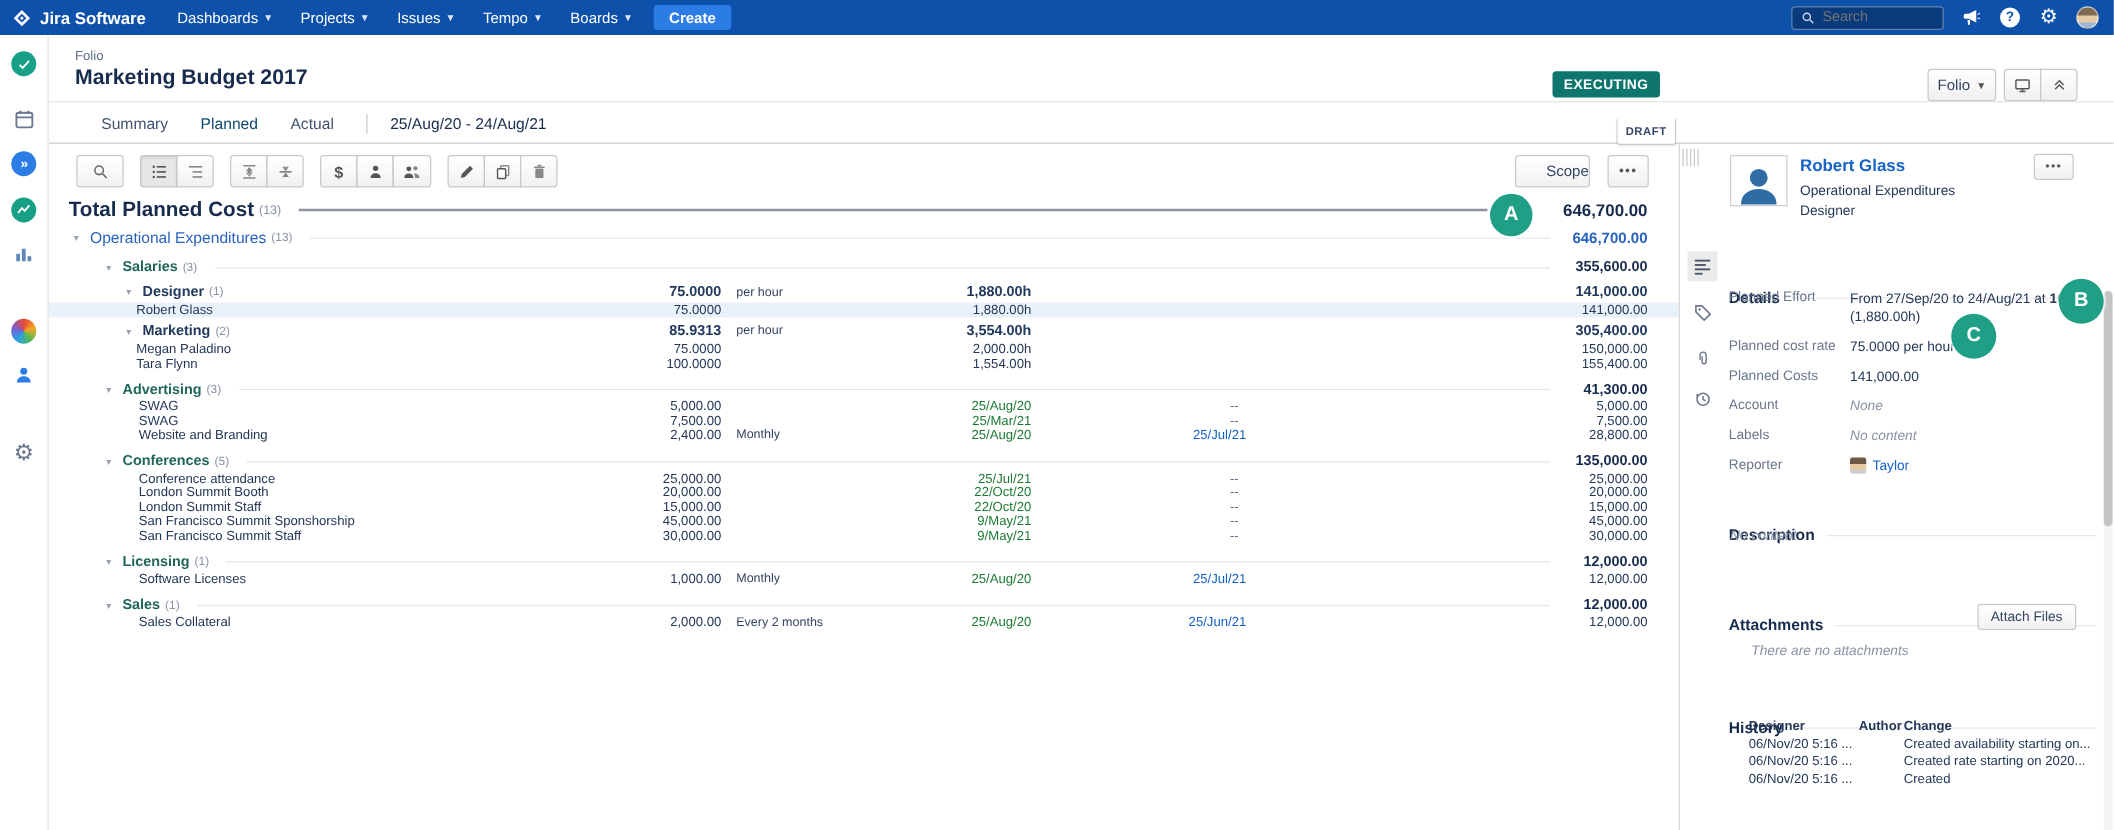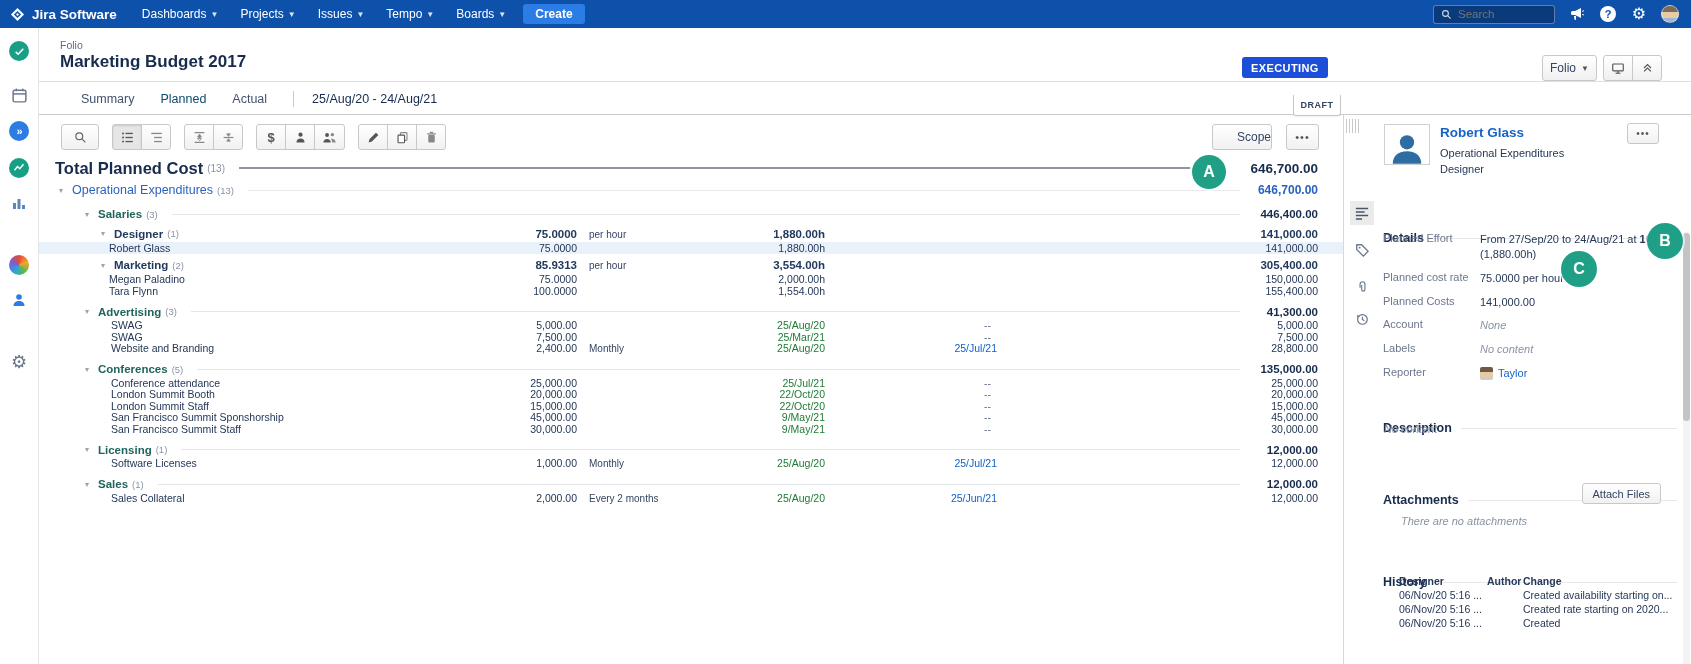--- a/index.html
+++ b/index.html
@@ -35,21 +35,21 @@
   .teal-c { background:#17a086; color:#fff; }
   .blue-c { background:#2b7ce5; color:#fff; font-size:11px; font-weight:bold; letter-spacing:-1px; }
   .rainbow { background:conic-gradient(#e5493a,#f5a623,#55b955,#2ba0e8,#7a5fd0,#e5493a); }
   .gear-gray { color:#6b778c; font-size:18px; line-height:1; }
 
   
   #header { position:absolute; left:39px; top:28px; width:1652px; height:54px; background:#fff;text-align:right; }
   #header-line { position:absolute; left:39px; top:81px; right:0; border-top:1px solid #dcdfe4; }
   .crumb { position:absolute; left:21px; top:11px; font-size:10.5px; color:#5e6c84; }
   .page-title { position:absolute; left:21px; top:24px; font-size:17px; font-weight:bold; color:#172B4D; }
-  .exec-badge { position:absolute; left:1203px; top:29px; height:21px; background:#1d4ed8; color:#fff;
+  .exec-badge { position:absolute; left:1203px; top:29px; height:21px; background:#0f766e; color:#fff;
     font-size:11px; font-weight:bold; letter-spacing:.4px; border-radius:3px; display:flex; align-items:center; padding:0 9px; }
   .tabgroup { position:absolute; left:1290px; top:27px; display:flex; z-index:6; }
   .htab { height:26px; display:flex; align-items:center; padding:0 12px; font-size:12px; color:#344563;
     background:#f1f1f1; border:1px solid #c8c8c8; margin-left:-1px; cursor:pointer; }
   .htab:first-child { border-radius:3px 0 0 3px; margin-left:0; }
   .htab:last-child { border-radius:0 3px 3px 0; }
   .htab.active { background:#fff; height:61px; align-items:flex-start; padding-top:5px; border-bottom:none; font-weight:bold; }
   .hbtn { height:26px; display:flex; align-items:center; justify-content:center; gap:5px; font-size:12px; color:#344563;
     background:linear-gradient(#fff,#f0f0f0); border:1px solid #c8c8c8; border-radius:3px; cursor:pointer; }
   #folio-btn { position:absolute; left:1503px; top:27px; width:55px; }
@@ -419,21 +419,21 @@
         <span class="lbl">Operational Expenditures</span>
         <span class="cnt">(13)</span>
         <span class="rule"></span>
         <span class="col c-total">646,700.00</span>
       </div>
       <div class="trow s-group lv2">
         <span class="caret">▾</span>
         <span class="lbl">Salaries</span>
         <span class="cnt">(3)</span>
         <span class="rule"></span>
-        <span class="col c-total">446,400.00</span>
+        <span class="col c-total">355,600.00</span>
       </div>
       <div class="trow s-sub lv3">
         <span class="caret">▾</span>
         <span class="lbl">Designer</span>
         <span class="cnt">(1)</span>
         <span class="col c-amount">75.0000</span>
         <span class="col c-freq">per hour</span>
         <span class="col c-hours">1,880.00h</span>
         <span class="col c-total">141,000.00</span>
       </div>

